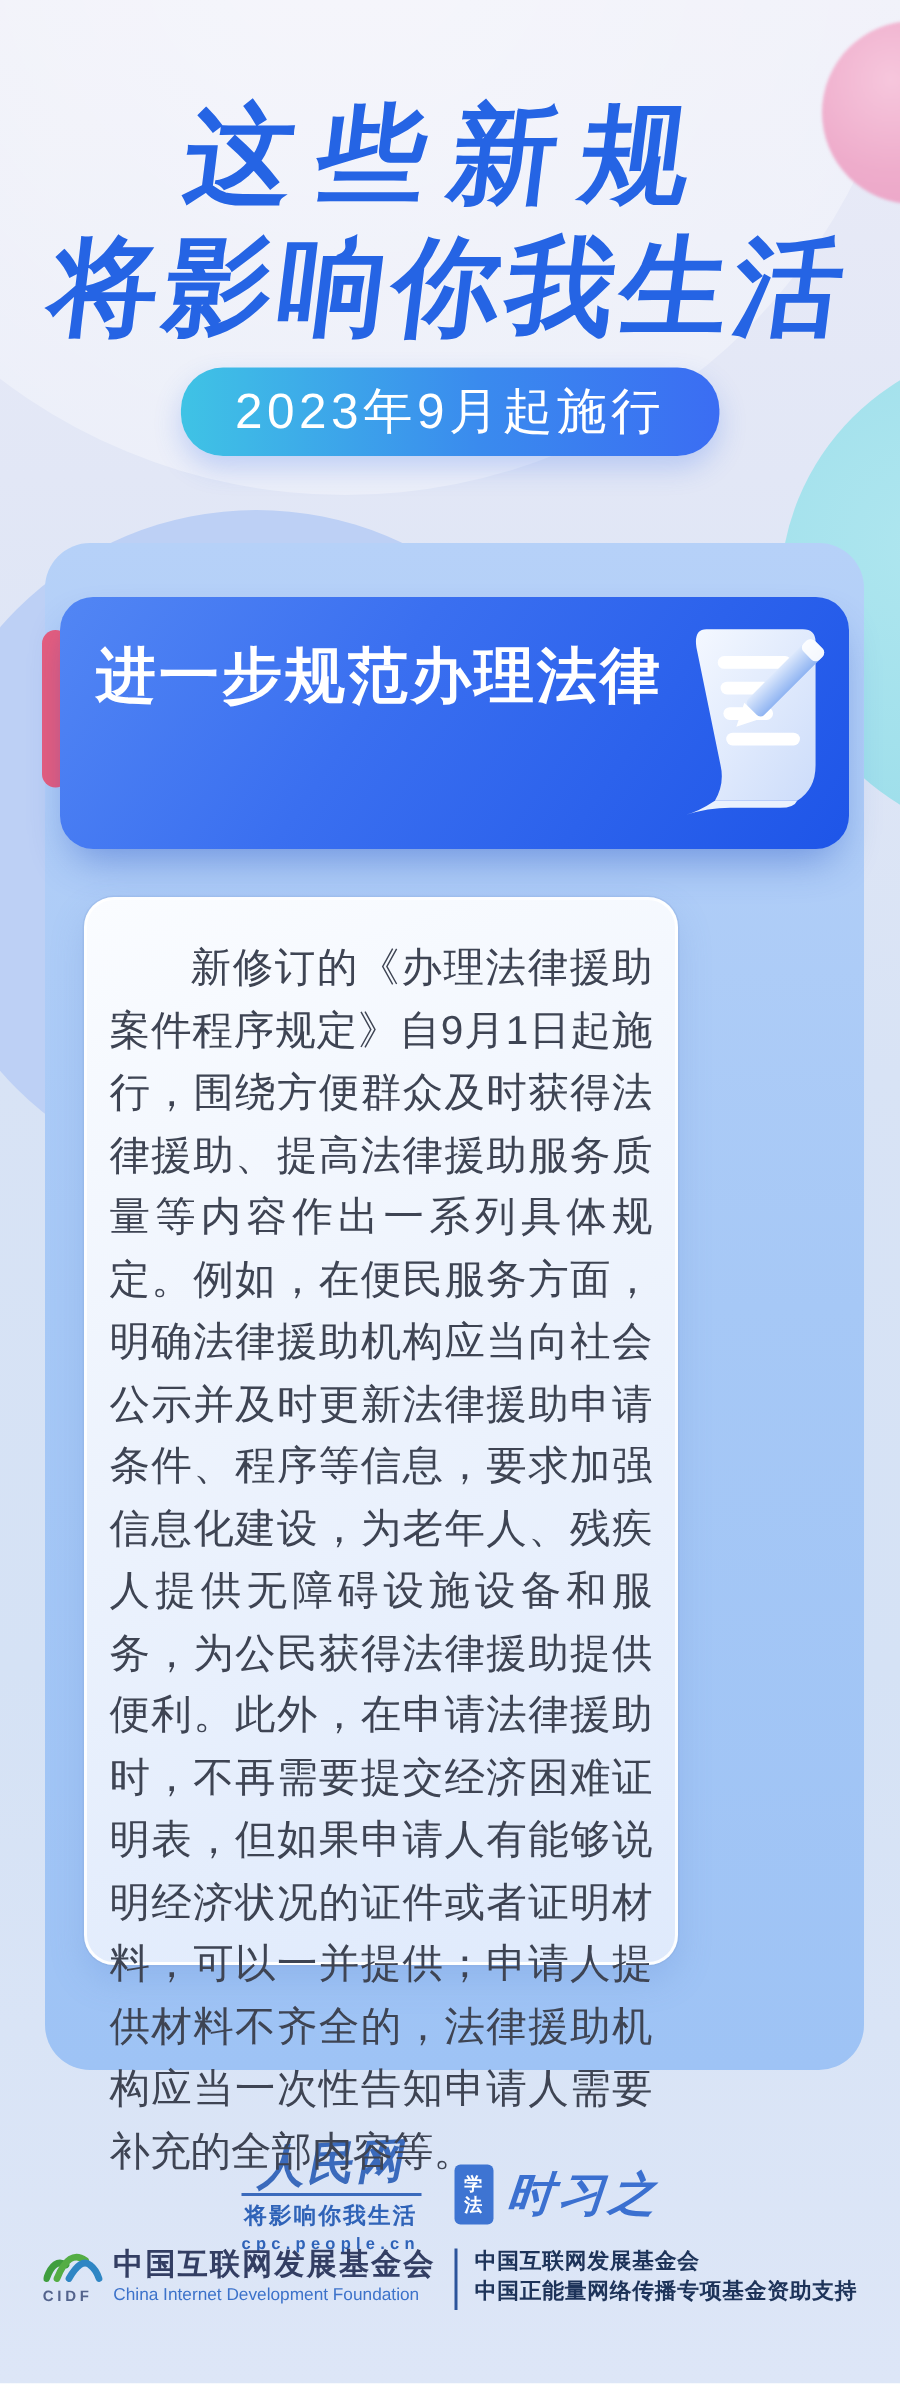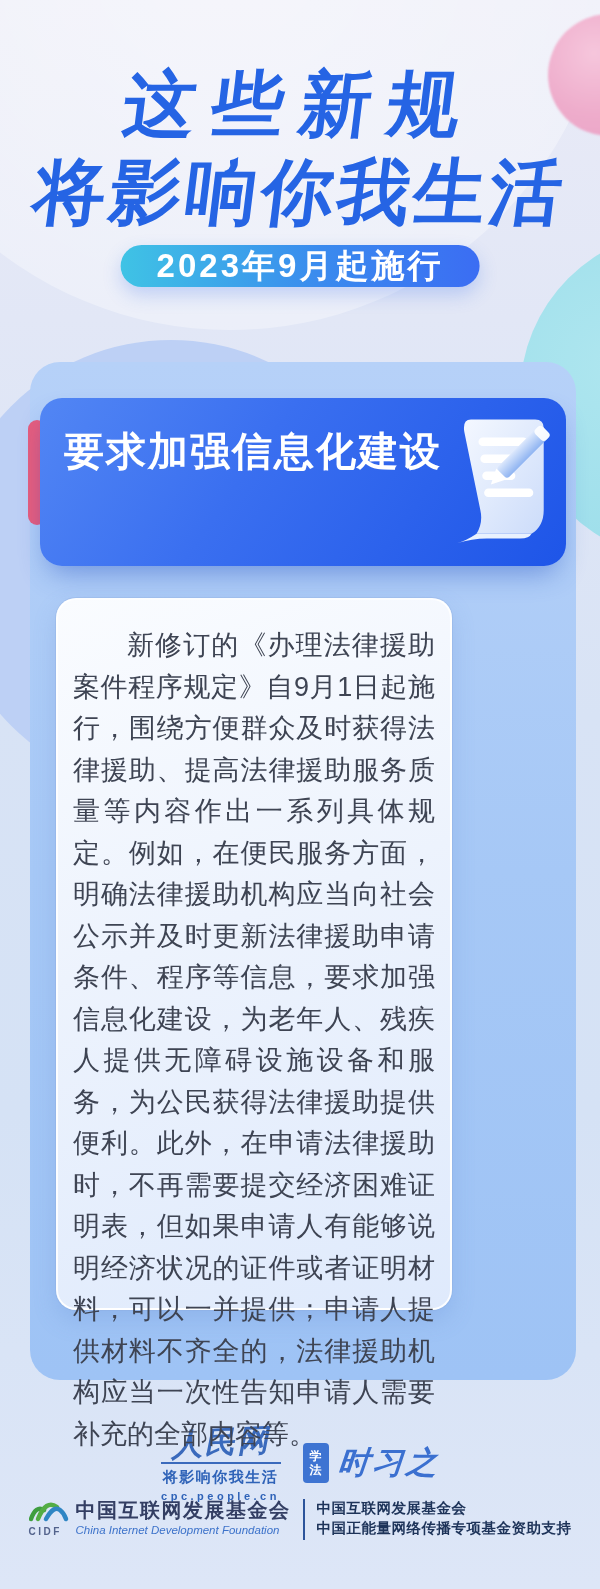--- a/index.html
+++ b/index.html
@@ -21,23 +21,23 @@
   .circle-teal { left:520px; top:230px; width:330px; height:330px;
     background:radial-gradient(circle at 30% 40%, #aee6ef 0%, #9fdfeb 60%, #b9e7f2 100%); }
 
   
   .title { position:absolute; top:58px; left:0; width:600px; text-align:center; z-index:3;
     color:#2564e4; font-weight:bold; }
   .title-line1 { font-size:72px; line-height:92px; letter-spacing:16px; transform:skewX(-7deg); }
   .title-line2 { font-size:72px; line-height:84px; letter-spacing:4px; transform:skewX(-7deg); }
 
   .badge { position:absolute; top:245px; left:50%; transform:translateX(-50%); z-index:3;
-    height:42px; display:inline-flex; align-items:center; padding:0 36px;
+    height:59px; display:inline-flex; align-items:center; padding:0 36px;
     border-radius:28px; background:linear-gradient(90deg,#3fc3e5 0%,#3a8bee 55%,#3b6df3 100%);
-    color:#ffffff; font-size:33px; font-weight:bold; letter-spacing:3px;
+    color:#ffffff; font-size:33px; font-weight:normal; letter-spacing:3px;
     box-shadow:0 8px 18px rgba(60,110,235,0.25); white-space:nowrap; }
 
   
   .outer-card { position:absolute; left:30px; top:362px; width:546px; height:1018px; z-index:2;
     border-radius:30px; background:linear-gradient(180deg,#b6d1f8 0%,#a6c8f6 50%,#9ec3f5 100%); }
 
   .header-wrap { position:absolute; left:40px; top:398px; width:526px; height:168px; z-index:4; }
   .pink-bar { position:absolute; left:-12px; top:22px; width:18px; height:105px;
     border-radius:9px; background:#e75d7d; z-index:0; }
   .header-card { position:absolute; left:0; top:0; width:100%; height:100%; z-index:1;
@@ -73,21 +73,21 @@
     color:#ffffff; font-size:12px; font-weight:bold; line-height:14px; }
   .shixizhi { font-size:31px; font-weight:bold; font-style:italic; color:#3b70d0;
     letter-spacing:3px; transform:skewX(-5deg); }
 
   .footer-row2 { top:1498px; align-items:flex-start; gap:12px; }
   .cidf-group { display:flex; align-items:flex-start; gap:7px; }
   .cidf-icon-wrap { display:flex; flex-direction:column; align-items:flex-start; }
   .cidf-acronym { font-size:10px; letter-spacing:2.5px; color:#53638c; margin-top:1px; font-weight:bold; }
   .cidf-names { display:flex; flex-direction:column; }
   .cidf-cn { font-size:20px; font-weight:600; color:#333e63; letter-spacing:1.5px; line-height:24px; }
-  .cidf-en { font-size:11.5px; color:#3c72ca; margin-top:2px;font-style:italic; }
+  .cidf-en { font-size:11.5px; color:#3c72ca; margin-top:2px; }
   .footer-divider { width:2px; height:41px; background:#2c549b; margin-top:1px; }
   .support-lines { font-size:14.5px; font-weight:bold; color:#1d3359; line-height:20px; letter-spacing:0.5px; }
 </style>
 </head>
 <body>
 
 <div class="poster">
 
   <div class="bg-circle circle-soft"></div>
   <div class="bg-circle circle-pink"></div>
@@ -99,21 +99,21 @@
     <div class="title-line2">将影响你我生活</div>
   </div>
   <div class="badge">2023年9月起施行</div>
 
   <div class="outer-card"></div>
 
   <div class="header-wrap">
     <div class="pink-bar"></div>
     <div class="header-card">
       <div class="heading">
-        <span>要求加强信息化建设</span>
+        <span>进一步规范办理法律</span>
       </div>
       <svg class="doc-icon" width="104" height="142" viewBox="0 0 110 142">
         <defs>
           <linearGradient id="paperGrad" x1="0" y1="0" x2="1" y2="1">
             <stop offset="0" stop-color="#f4f8ff"></stop>
               <stop offset="1" stop-color="#ccdcfa"></stop>
           </linearGradient>
           <linearGradient id="pencilGrad" x1="0" y1="0" x2="1" y2="0">
             <stop offset="0" stop-color="#dce8fc"></stop>
               <stop offset="1" stop-color="#8fb4f2"></stop>

